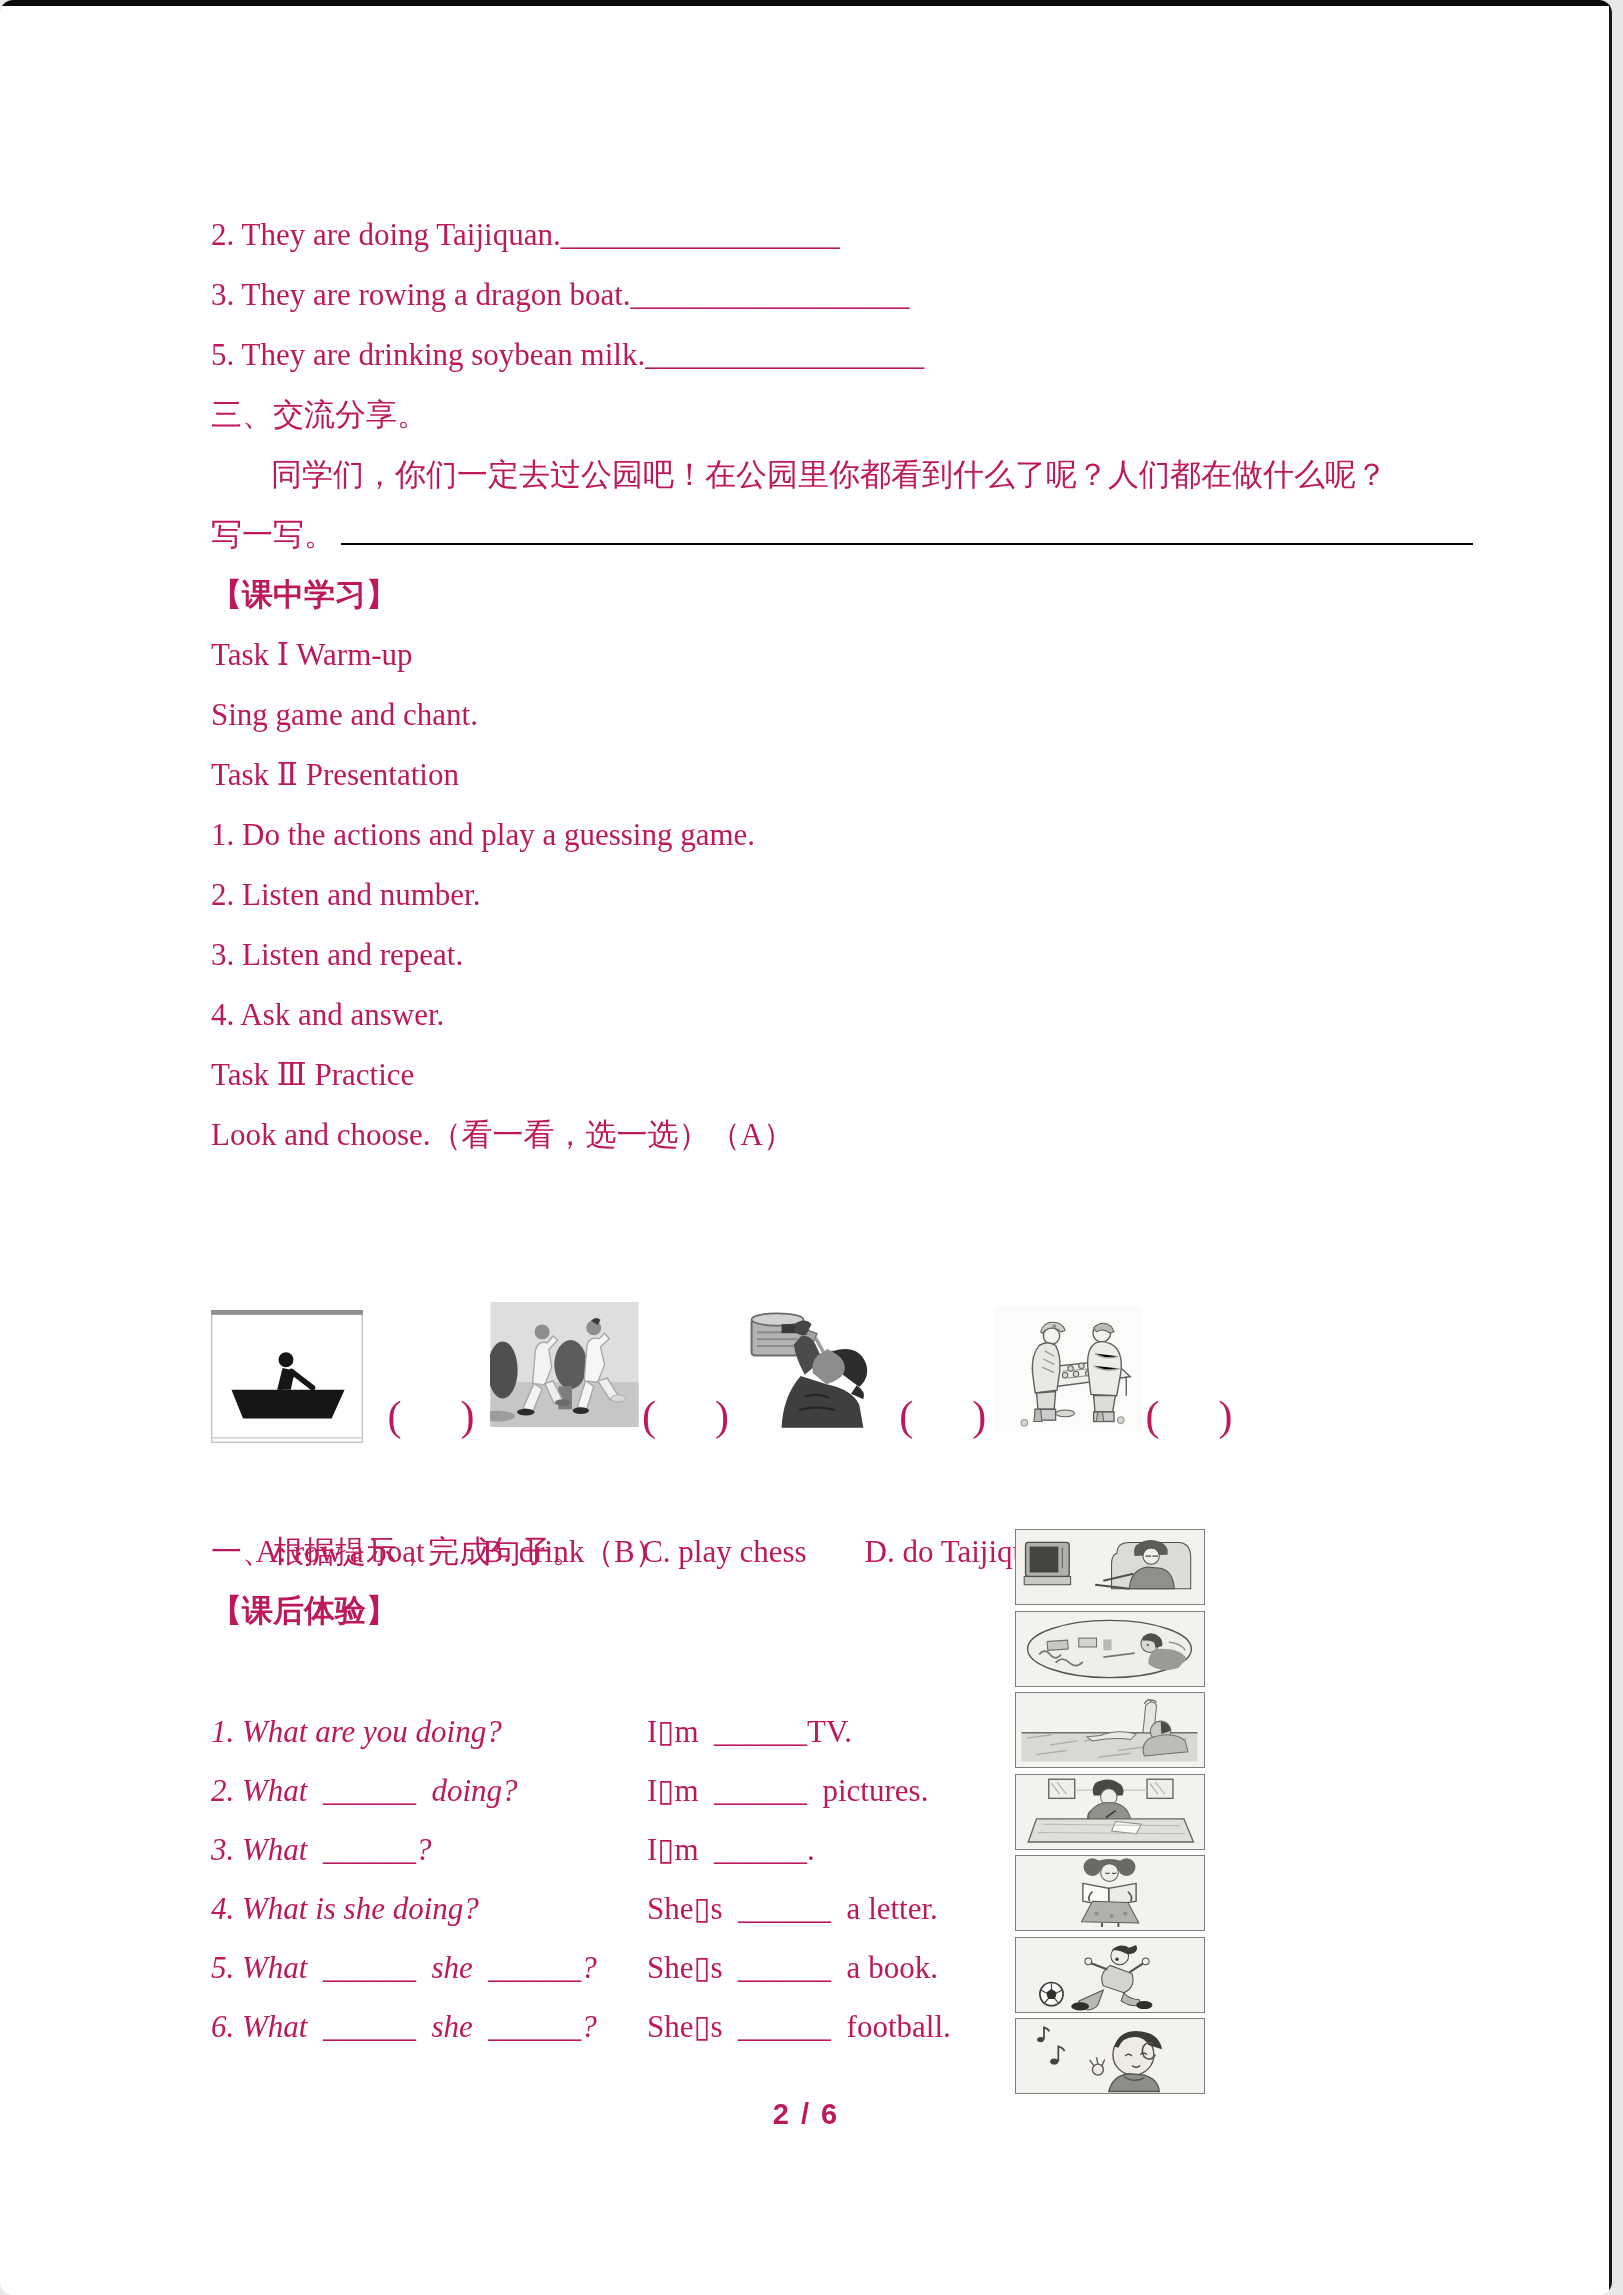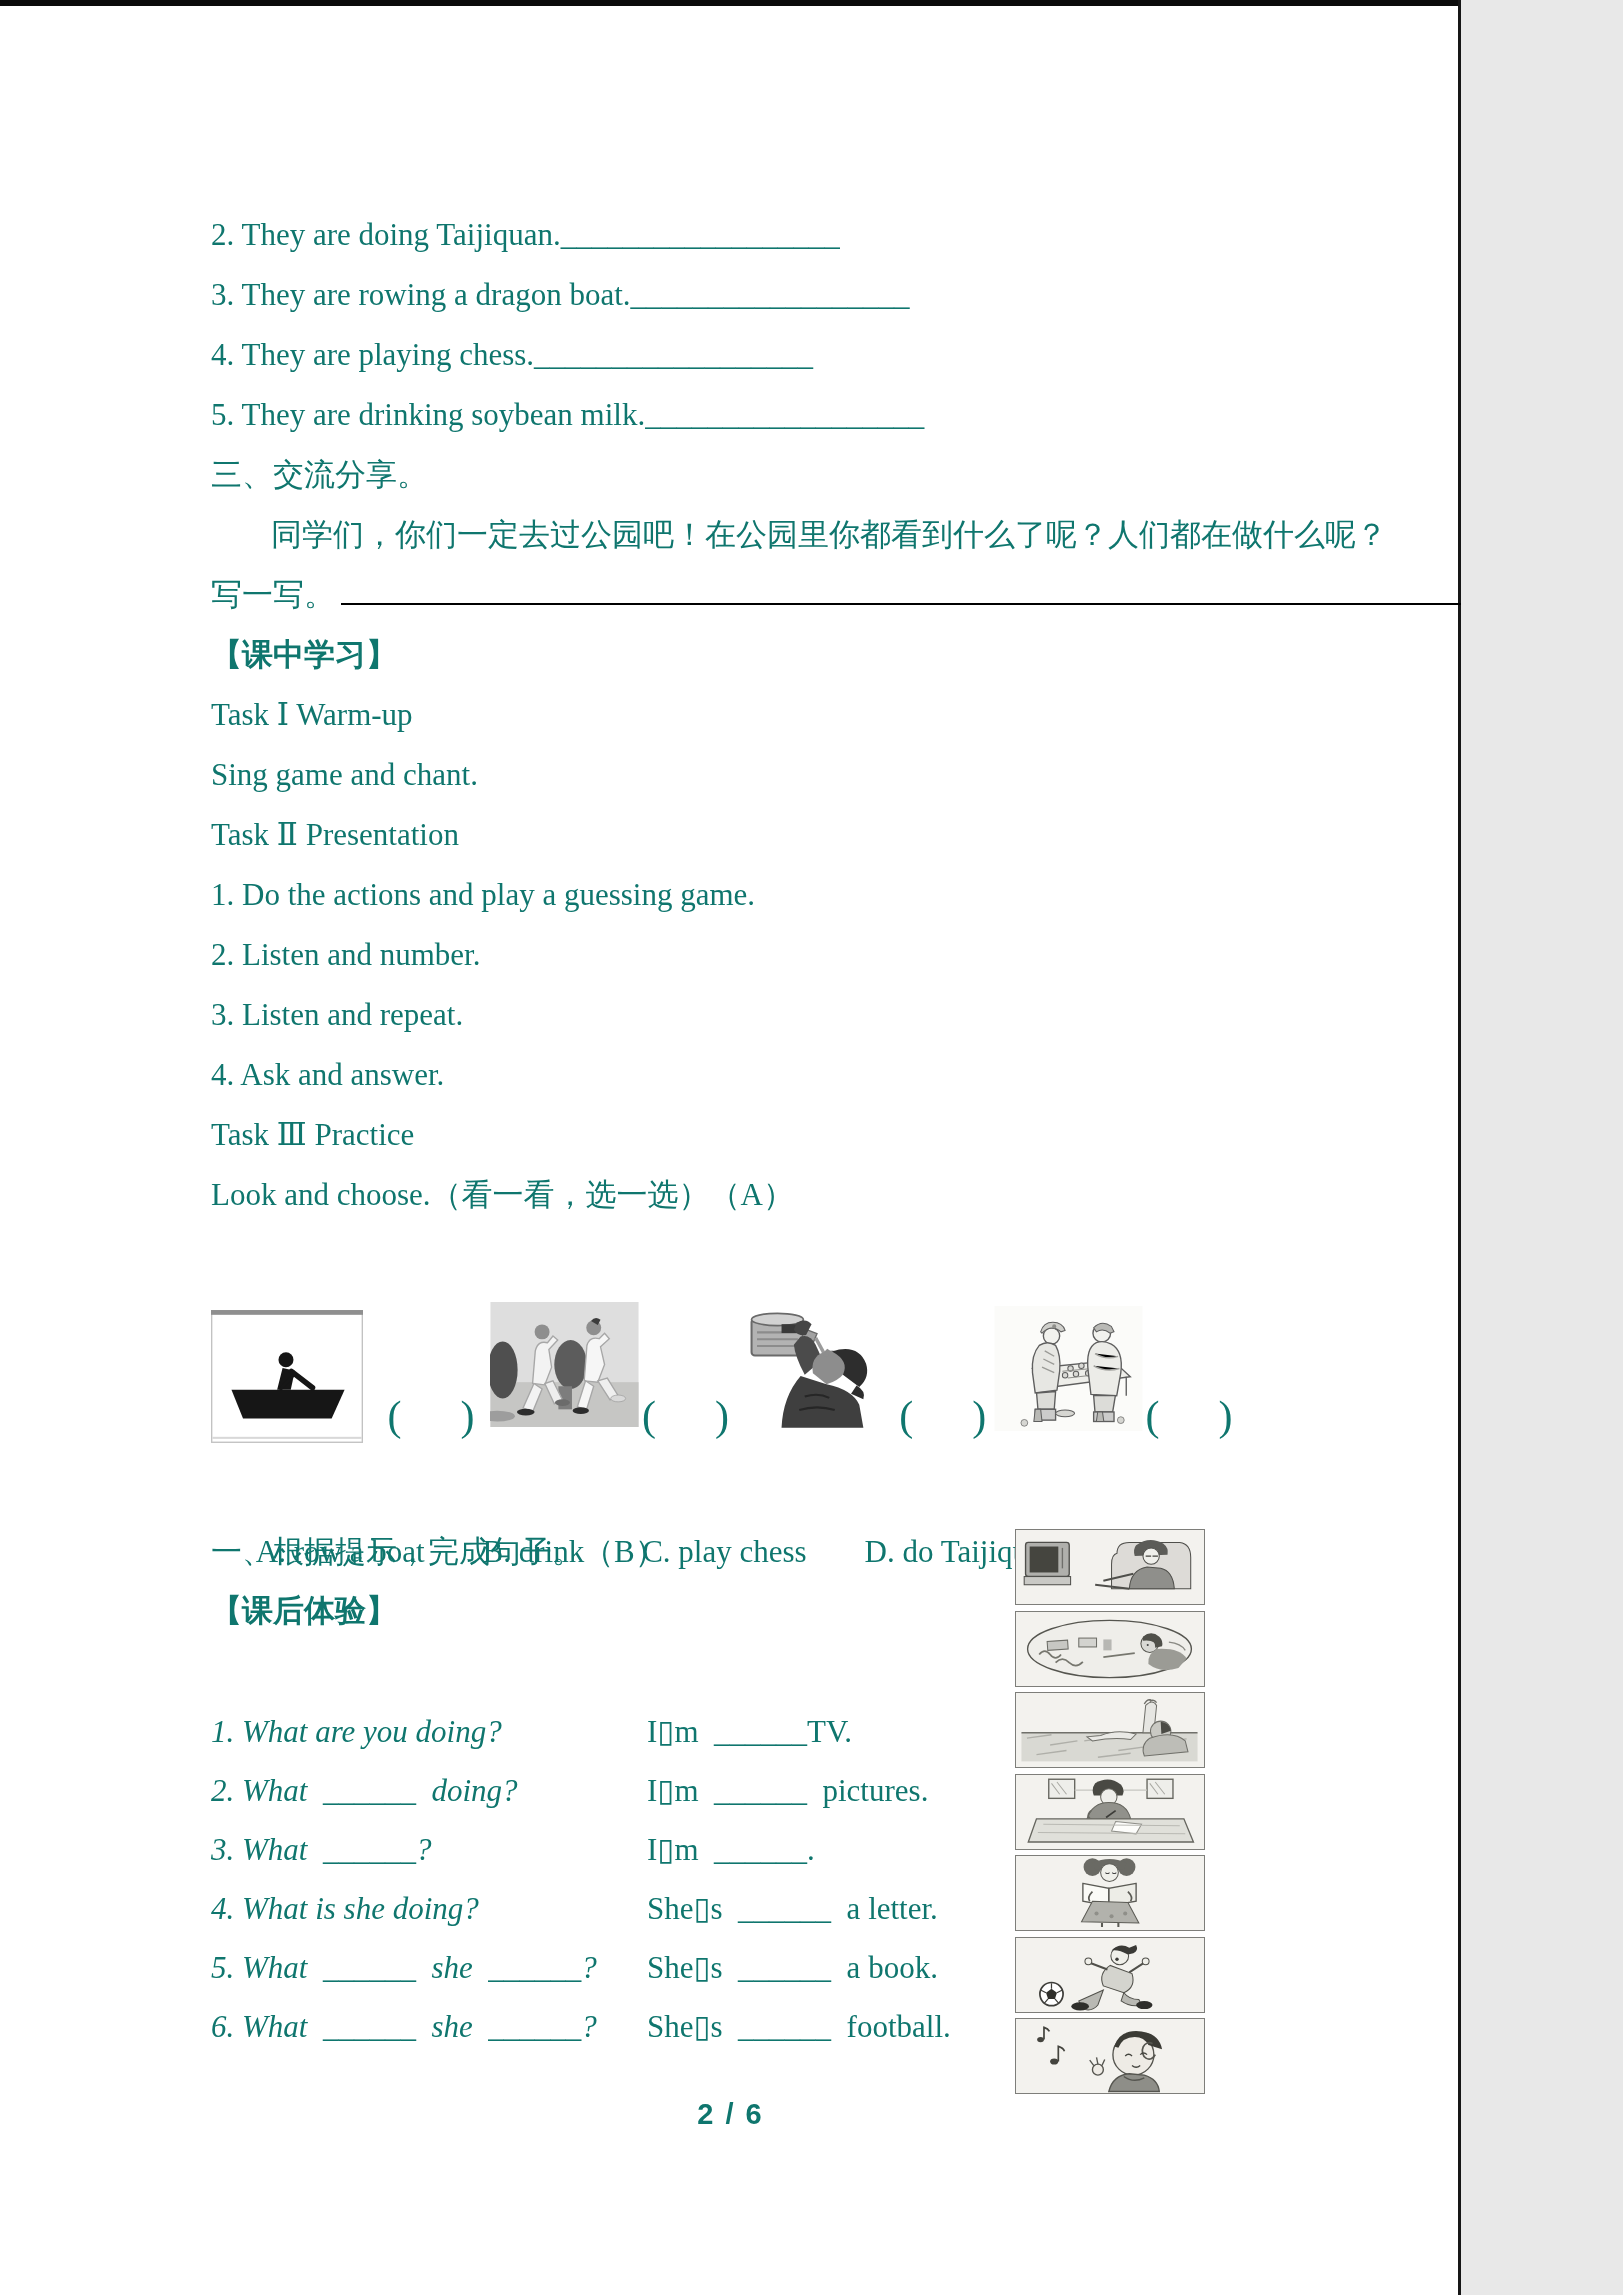--- a/index.html
+++ b/index.html
@@ -1,23 +1,24 @@
 <!DOCTYPE html>
 <html style="font-size:11px"><head>
 <meta charset="utf-8">
 <style>
   html,body{margin:0;padding:0;background:#e8e8e8;}
   .page{
     position:relative;
-    width:1461px;height:2295px;
+    width:1612px;height:2295px;
     background:#ffffff;
     overflow:hidden;
     font-family:"Liberation Serif","DejaVu Serif",serif;
     font-size:31px;
-    color:#0f766e;
+    color:#be185d;
+    border-radius:13px;
   }
   .top-border{position:absolute;top:0;left:0;width:100%;height:6.1px;background:#0b0b0b;}
   .right-border{position:absolute;top:0;right:0;width:2.7px;height:100%;background:#161616;}
 
   
   .block-a{position:absolute;left:211px;top:205px;width:1336px;}
   .line{height:60px;line-height:60px;white-space:pre;}
   .cn{font-family:"Liberation Serif","DejaVu Serif",serif;}
   .bold{font-weight:bold;}
   .indent{padding-left:60px;}
@@ -81,21 +82,20 @@
 </head>
 <body>
 
 <div class="page">
   <div class="top-border"></div>
   <div class="right-border"></div>
 
   <div class="block-a">
     <div class="line"><span>2. They are doing Taijiquan.__________________</span></div>
     <div class="line"><span>3. They are rowing a dragon boat.__________________</span></div>
-    <div class="line"><span>4. They are playing chess.__________________</span></div>
     <div class="line"><span>5. They are drinking soybean milk.__________________</span></div>
     <div class="line cn"><span>三、交流分享。</span></div>
     <div class="line cn indent"><span>同学们，你们一定去过公园吧！在公园里你都看到什么了呢？人们都在做什么呢？</span></div>
     <div class="line cn"><span>写一写。</span><span class="write-blank"></span></div>
     <div class="line cn bold"><span>【课中学习】</span></div>
     <div class="line"><span>Task Ⅰ Warm-up</span></div>
     <div class="line"><span>Sing game and chant.</span></div>
     <div class="line"><span>Task Ⅱ Presentation</span></div>
     <div class="line"><span>1. Do the actions and play a guessing game.</span></div>
     <div class="line"><span>2. Listen and number.</span></div>

